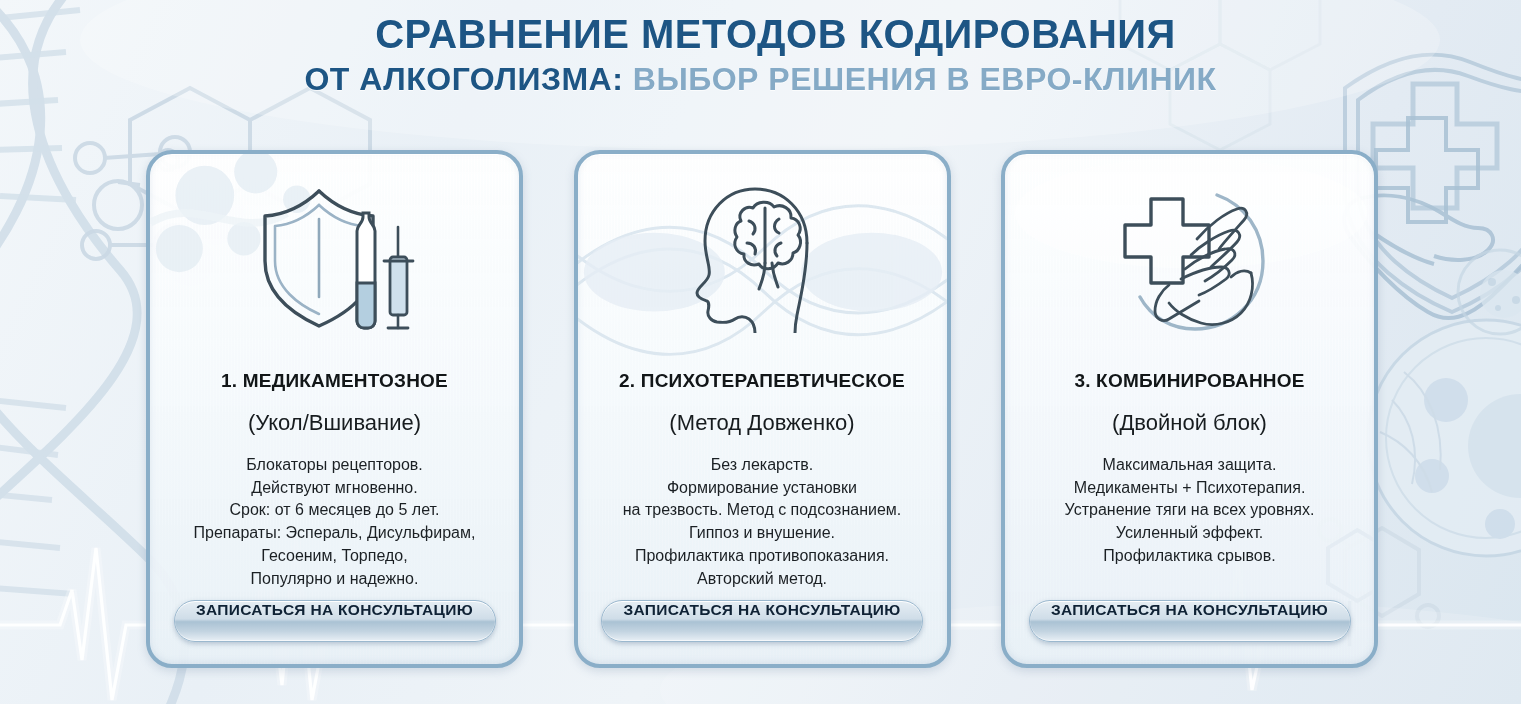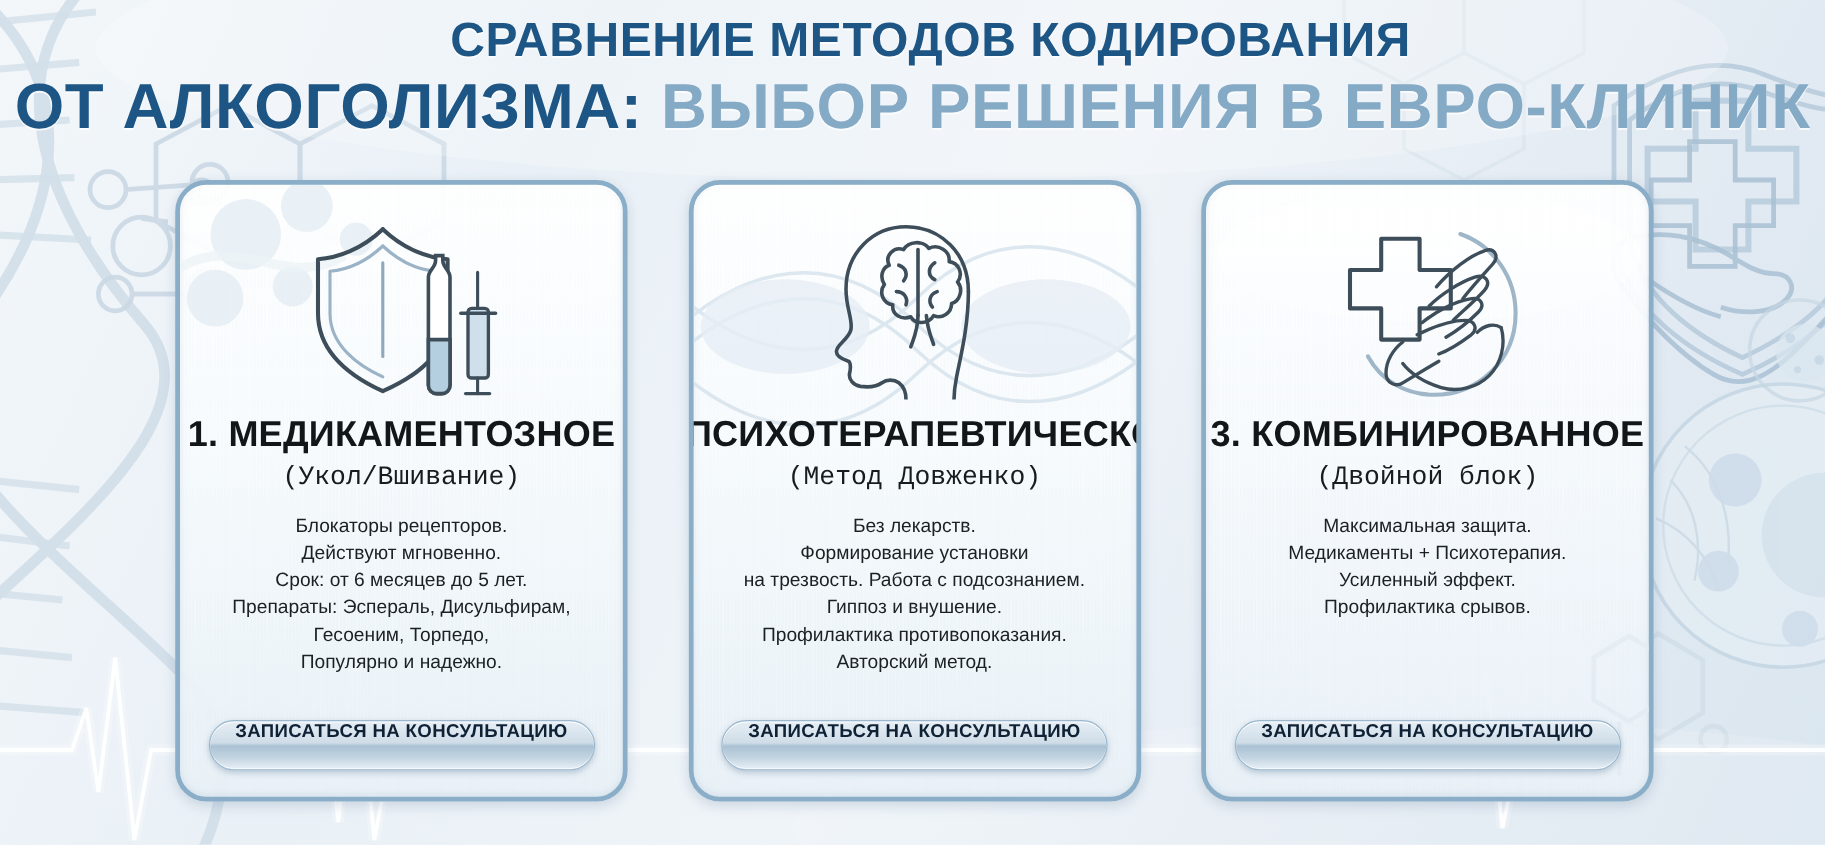--- a/index.html
+++ b/index.html
@@ -30,21 +30,21 @@
     line-height:1.02;
     white-space:nowrap;
   }
   .title-line-1 {
     font-size:40px;
     color:#1d5584;
     text-shadow:0 1px 0 rgba(255,255,255,.75);
     padding-left:30px;
   }
   .title-line-2 {
-    font-size:53px;
+    font-size:32px;
     margin-top:8px;
   }
   .t-dark { color:#1d5584; text-shadow:0 1px 0 rgba(255,255,255,.75); }
   .t-light { color:#85aac6; text-shadow:0 1px 0 rgba(255,255,255,.7); }
 
   
   .cards {
     position:absolute;
     top:150px; left:146px;
     width:1232px; height:518px;
@@ -75,31 +75,30 @@
     position:relative;
     margin-top:24px;
     height:160px;
     display:flex; align-items:center; justify-content:center;
     z-index:2;
   }
   .icon-wrap svg { display:block; }
 
   .card-title {
     position:relative; z-index:2;
-    font-size:30px; font-weight:bold;
+    font-size:19px; font-weight:bold;
     color:#121618; letter-spacing:.2px;
     text-align:center; white-space:nowrap;
-    margin-top:8px;
+    margin-top:32px;
   }
   .card-subtitle {
     position:relative; z-index:2;
     font-size:22px; color:#171c1f;
     text-align:center; white-space:nowrap;
-    margin-top:5px;
-    font-family:Liberation Mono, monospace;
+    margin-top:18px;
   }
   .card-body {
     position:relative; z-index:2;
     margin-top:18px;
     font-size:16px;
     line-height:1.42;
     color:#1b2024;
     text-align:center;
     padding:0 10px;
   }
@@ -332,21 +331,21 @@
         <path d="M78,80 C78,92 74,100 72,106"></path>
         <path d="M85,80 C86,92 89,98 91,104"></path>
       </svg>
     </div>
 
     <div class="card-title">2. ПСИХОТЕРАПЕВТИЧЕСКОЕ</div>
     <div class="card-subtitle">(Метод Довженко)</div>
     <div class="card-body">
       <span>Без лекарств.</span>
       <span>Формирование установки</span>
-      <span>на трезвость. Работа с подсознанием.</span>
+      <span>на трезвость. Метод с подсознанием.</span>
       <span>Гиппоз и внушение.</span>
       <span>Профилактика противопоказания.</span>
       <span>Авторский метод.</span>
     </div>
 
     <div class="cta">
       <span class="cta-label">ЗАПИСАТЬСЯ НА КОНСУЛЬТАЦИЮ</span>
     </div>
   </div>
 
@@ -377,20 +376,21 @@
         <path d="M146,90 C150,104 146,120 136,130 C126,140 110,144 96,140 C82,136 70,128 64,120" stroke="#3d4e5a" stroke-width="2.8" stroke-linecap="round"></path>
         <path d="M146,90 C140,86 132,88 126,94" stroke="#3d4e5a" stroke-width="2.8" stroke-linecap="round"></path>
       </svg>
     </div>
 
     <div class="card-title">3. КОМБИНИРОВАННОЕ</div>
     <div class="card-subtitle">(Двойной блок)</div>
     <div class="card-body">
       <span>Максимальная защита.</span>
       <span>Медикаменты + Психотерапия.</span>
+      <span>Устранение тяги на всех уровнях.</span>
       <span>Усиленный эффект.</span>
       <span>Профилактика срывов.</span>
     </div>
 
     <div class="cta">
       <span class="cta-label">ЗАПИСАТЬСЯ НА КОНСУЛЬТАЦИЮ</span>
     </div>
   </div>
 
 </div>

